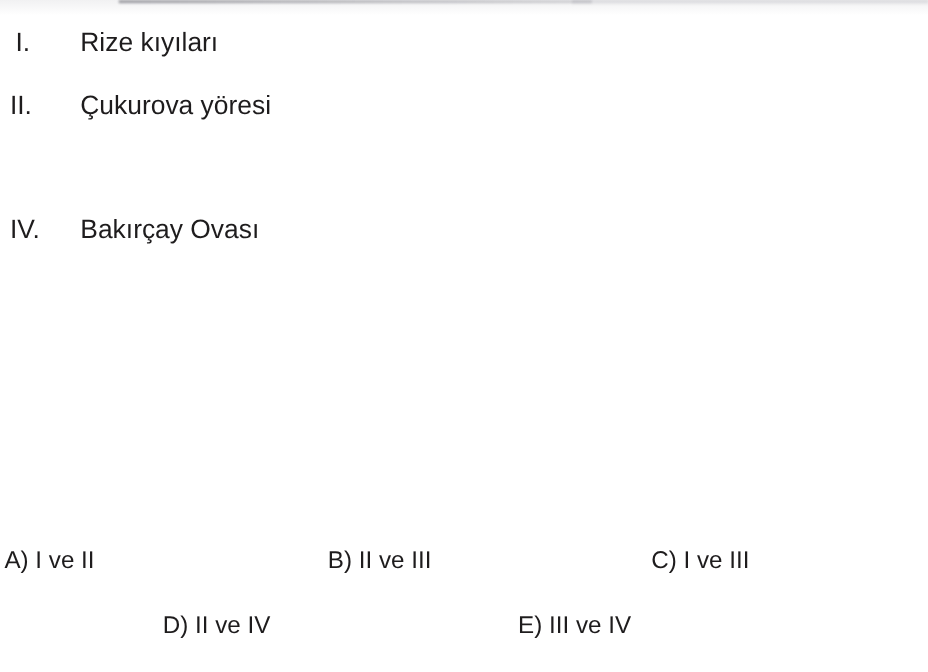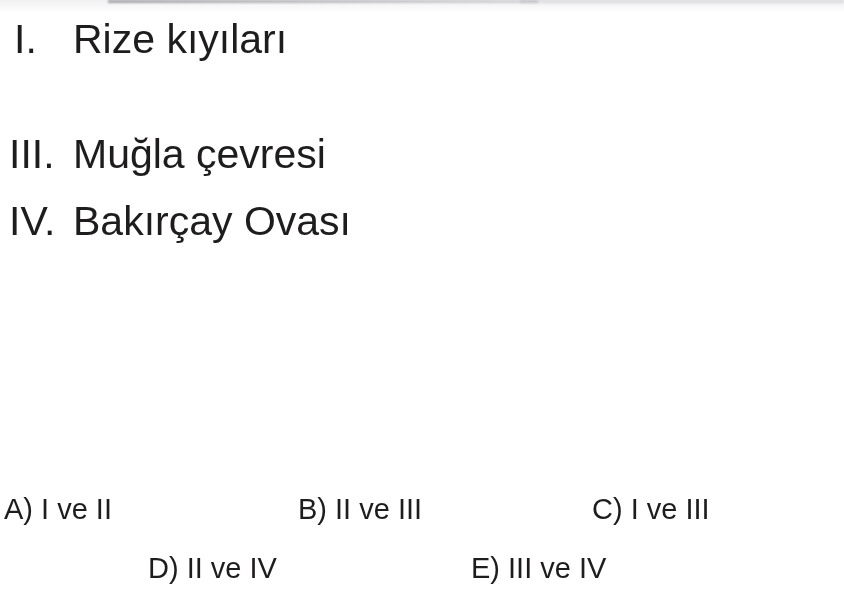--- a/index.html
+++ b/index.html
@@ -31,31 +31,31 @@
   .scan-line-light {
     position: absolute; top: 0; left: 520px; width: 324px; height: 5px;
     background: linear-gradient(to bottom, rgba(140,140,150,0.28), rgba(255,255,255,0));
     filter: blur(1px);
     pointer-events: none;
   }
 
   
   .premise {
     position: absolute; left: 9px;
-    font-size: 41px; line-height: 38px;
+    font-size: 24px; line-height: 38px;
     white-space: nowrap;
   }
   .premise .numeral {
     display: inline-block; width: 64px;
   }
   .premise.p1 { top: 20px; }
   .premise.p1 .numeral { padding-left: 5px; }
   .premise.p2 { top: 78px; }
   .premise.p3 { top: 135px; }
-  .premise.p4 { top: 202px; }
+  .premise.p4 { top: 190px; }
 
   
   .question {
     position: absolute; left: 4px; top: 261px;
     width: 822px; height: 200px;
     overflow: visible;
   }
   .question-inner {
     width: 1002px;
     transform: scaleX(0.82);
@@ -65,21 +65,21 @@
     line-height: 47px;
     letter-spacing: -0.5px;
     color: #1b191a;
   }
   .qline { text-align: justify; text-align-last: justify; white-space: nowrap; }
   .qline.last { text-align: left; text-align-last: left; }
 
   
   .option {
     position: absolute;
-    font-size: 29px; line-height: 38px;
+    font-size: 22px; line-height: 38px;
     white-space: nowrap;
     cursor: pointer;
   }
   .opt-a { left: 4px;   top: 490px; }
   .opt-b { left: 298px; top: 490px; text-align: center; }
   .opt-c { left: 592px; top: 490px; }
   .opt-d { left: 148px; top: 549px; }
   .opt-e { left: 455px; top: 549px; margin-left: 16px; }
 </style>
 </head>
@@ -87,22 +87,22 @@
 
 <div class="page">
 
   <div class="scan-edge"></div>
   <div class="scan-line-dark"></div>
   <div class="scan-line-light"></div>
 
   <div class="premise p1">
     <span class="numeral">I.</span><span class="ptext">Rize kıyıları</span>
   </div>
-  <div class="premise p3">
-    <span class="numeral">III.</span><span class="ptext">Muğla çevresi</span>
+  <div class="premise p2">
+    <span class="numeral">II.</span><span class="ptext">Çukurova yöresi</span>
   </div>
   <div class="premise p4">
     <span class="numeral">IV.</span><span class="ptext">Bakırçay Ovası</span>
   </div>
 
 
   <div class="option opt-a">
     <span>A)</span>
     <span>I ve II</span>
   </div>

